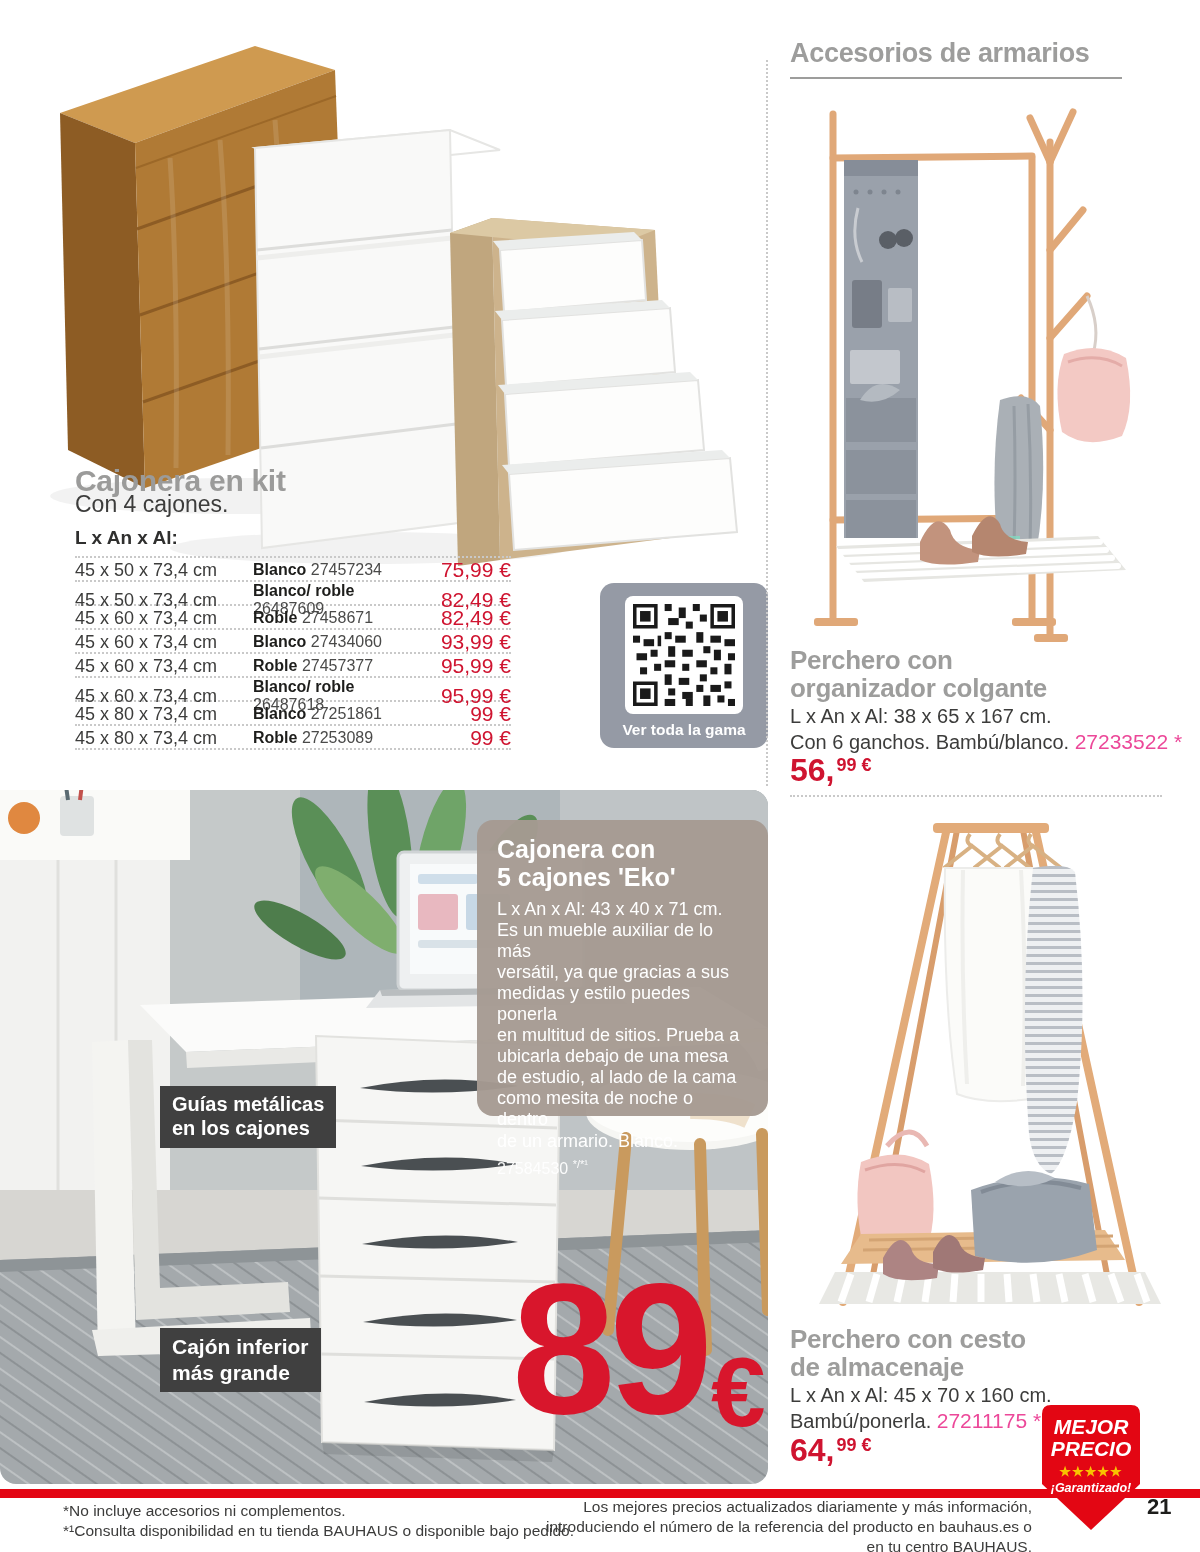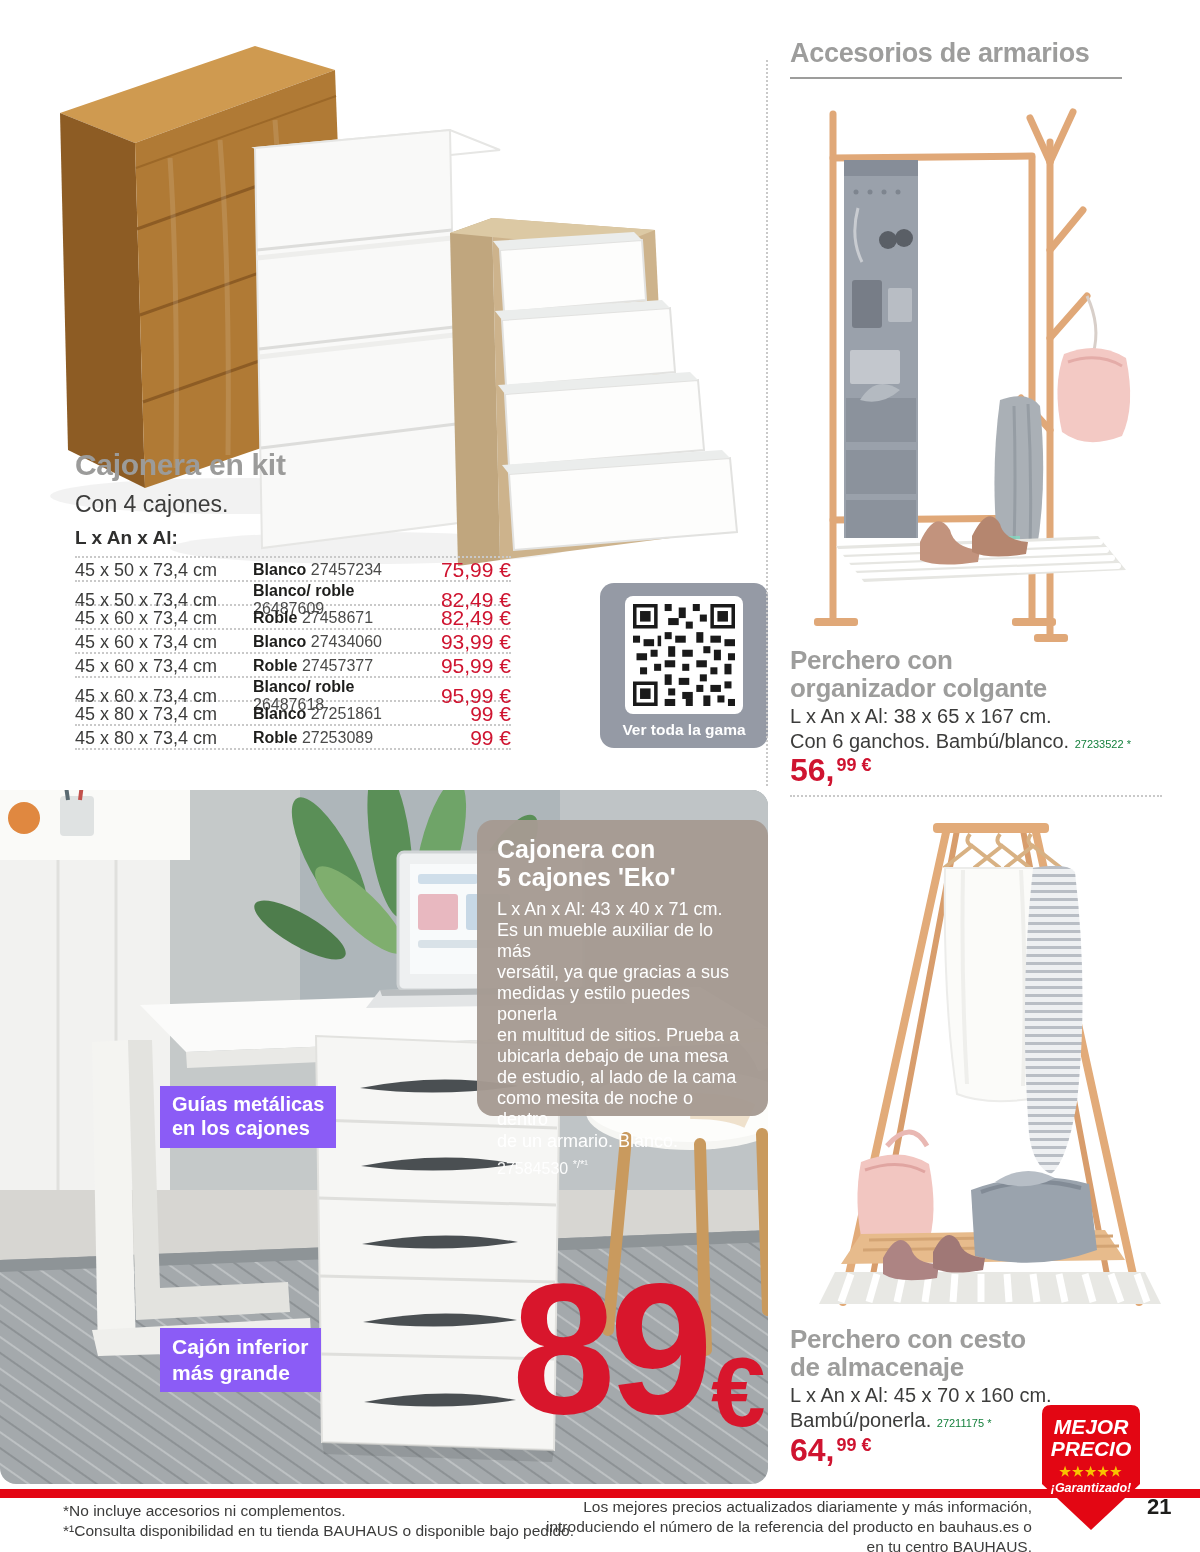--- a/index.html
+++ b/index.html
@@ -27,35 +27,35 @@
   .qr-label { color:#fff; font-weight:bold; font-size:15.5px; margin-top:7px; }
 
   .vdivider { border-left:2px dotted #c9c9c9; }
   .hdivider { border-top:2px dotted #c9c9c9; }
 
   
   .section-header { font-size:27px; font-weight:bold; color:#9d9d9c; padding-bottom:8px;
                     border-bottom:2px solid #9d9d9c; width:332px; letter-spacing:-0.3px;}
   .rp-title { font-size:26px; font-weight:bold; color:#9d9d9c; line-height:1.08; letter-spacing:-0.3px;}
   .rp-text  { font-size:20px; color:#3c3c3b; line-height:1.26; }
-  .rp-sku   { font-size:11px; color:#15803d; }
+  .rp-sku   { font-size:21px; color:#ec4899; }
   .price-line { color:#cf1430; }
   .price-main { font-size:32px; font-weight:bold; }
   .price-sup  { font-size:18px; font-weight:bold; position:relative; top:-10px; margin-left:2px;}
 
   
   .photo { left:0; top:790px; width:768px; height:694px; border-radius:0 16px 16px 16px; overflow:hidden; }
   .eko-box { left:477px; top:30px; width:291px; height:296px; background:rgba(166,154,146,0.96);
              border-radius:16px; padding:15px 20px; color:#fff; }
   .eko-title { font-size:25px; font-weight:bold; line-height:1.12; margin-bottom:8px; }
   .eko-desc  { font-size:18px; line-height:1.17; }
   .eko-sku   { font-size:16px; margin-top:6px; opacity:.95; }
   .eko-sku sup { font-size:11px; }
 
-  .flag { background:#8b5cf6; color:#fff; font-weight:bold; font-size:20px; line-height:1.22;
+  .flag { background:#404040; color:#fff; font-weight:bold; font-size:20px; line-height:1.22;
           padding:6px 12px 7px; display:inline-block; }
   .big-price { display:flex; align-items:flex-end; color:#d8162c; font-weight:bold; }
   .big-price .n { font-size:186px; line-height:0.78; letter-spacing:-6px;margin-left:44px; }
   .big-price .c { font-size:98px; line-height:0.72; margin-left:4px; margin-bottom:-6px; }
 
   
   .bar { left:0; top:1489px; width:1200px; height:9px; background:#e30613; }
   .footnotes { font-size:15.5px; color:#3c3c3b; line-height:1.3; }
   .footer-info { font-size:15.5px; color:#3c3c3b; line-height:1.3; text-align:right; }
   .page-num { font-size:22px; font-weight:bold; color:#1d1d1b; }
@@ -100,21 +100,21 @@
       <polygon points="472,302 640,290 645,354 476,368" fill="#fdfdfc" stroke="#e2e2e0" stroke-width="2"></polygon>
       <polygon points="475,376 668,362 674,432 479,448" fill="#fdfdfc" stroke="#e2e2e0" stroke-width="2"></polygon>
       <polygon points="479,456 700,440 707,514 484,532" fill="#fdfdfc" stroke="#e2e2e0" stroke-width="2"></polygon>
       <polygon points="470,232 612,222 604,214 463,223" fill="#ebedec"></polygon>
       <polygon points="472,302 640,290 632,282 465,293" fill="#ebedec"></polygon>
       <polygon points="475,376 668,362 660,354 468,367" fill="#ebedec"></polygon>
       <polygon points="479,456 700,440 692,432 472,447" fill="#ebedec"></polygon>
     </g>
   </svg>
 
-  <div class="abs product-title" style="left:75px; top:448px;">Cajonera en kit</div>
+  <div class="abs product-title" style="left:75px; top:464px;">Cajonera en kit</div>
   <div class="abs product-sub" style="left:75px; top:491px;">Con 4 cajones.</div>
   <div class="abs dims-label" style="left:75px; top:527px;">L x An x Al:</div>
 
   <div class="abs spec-table" style="left:75px; top:556px;">
 
       <div class="spec-row">
         <span class="spec-dims">45 x 50 x 73,4 cm</span>
         <span><b class="spec-color">Blanco</b> <span class="spec-sku">27457234</span></span>
         <span class="spec-price">75,99 €</span>
       </div>

